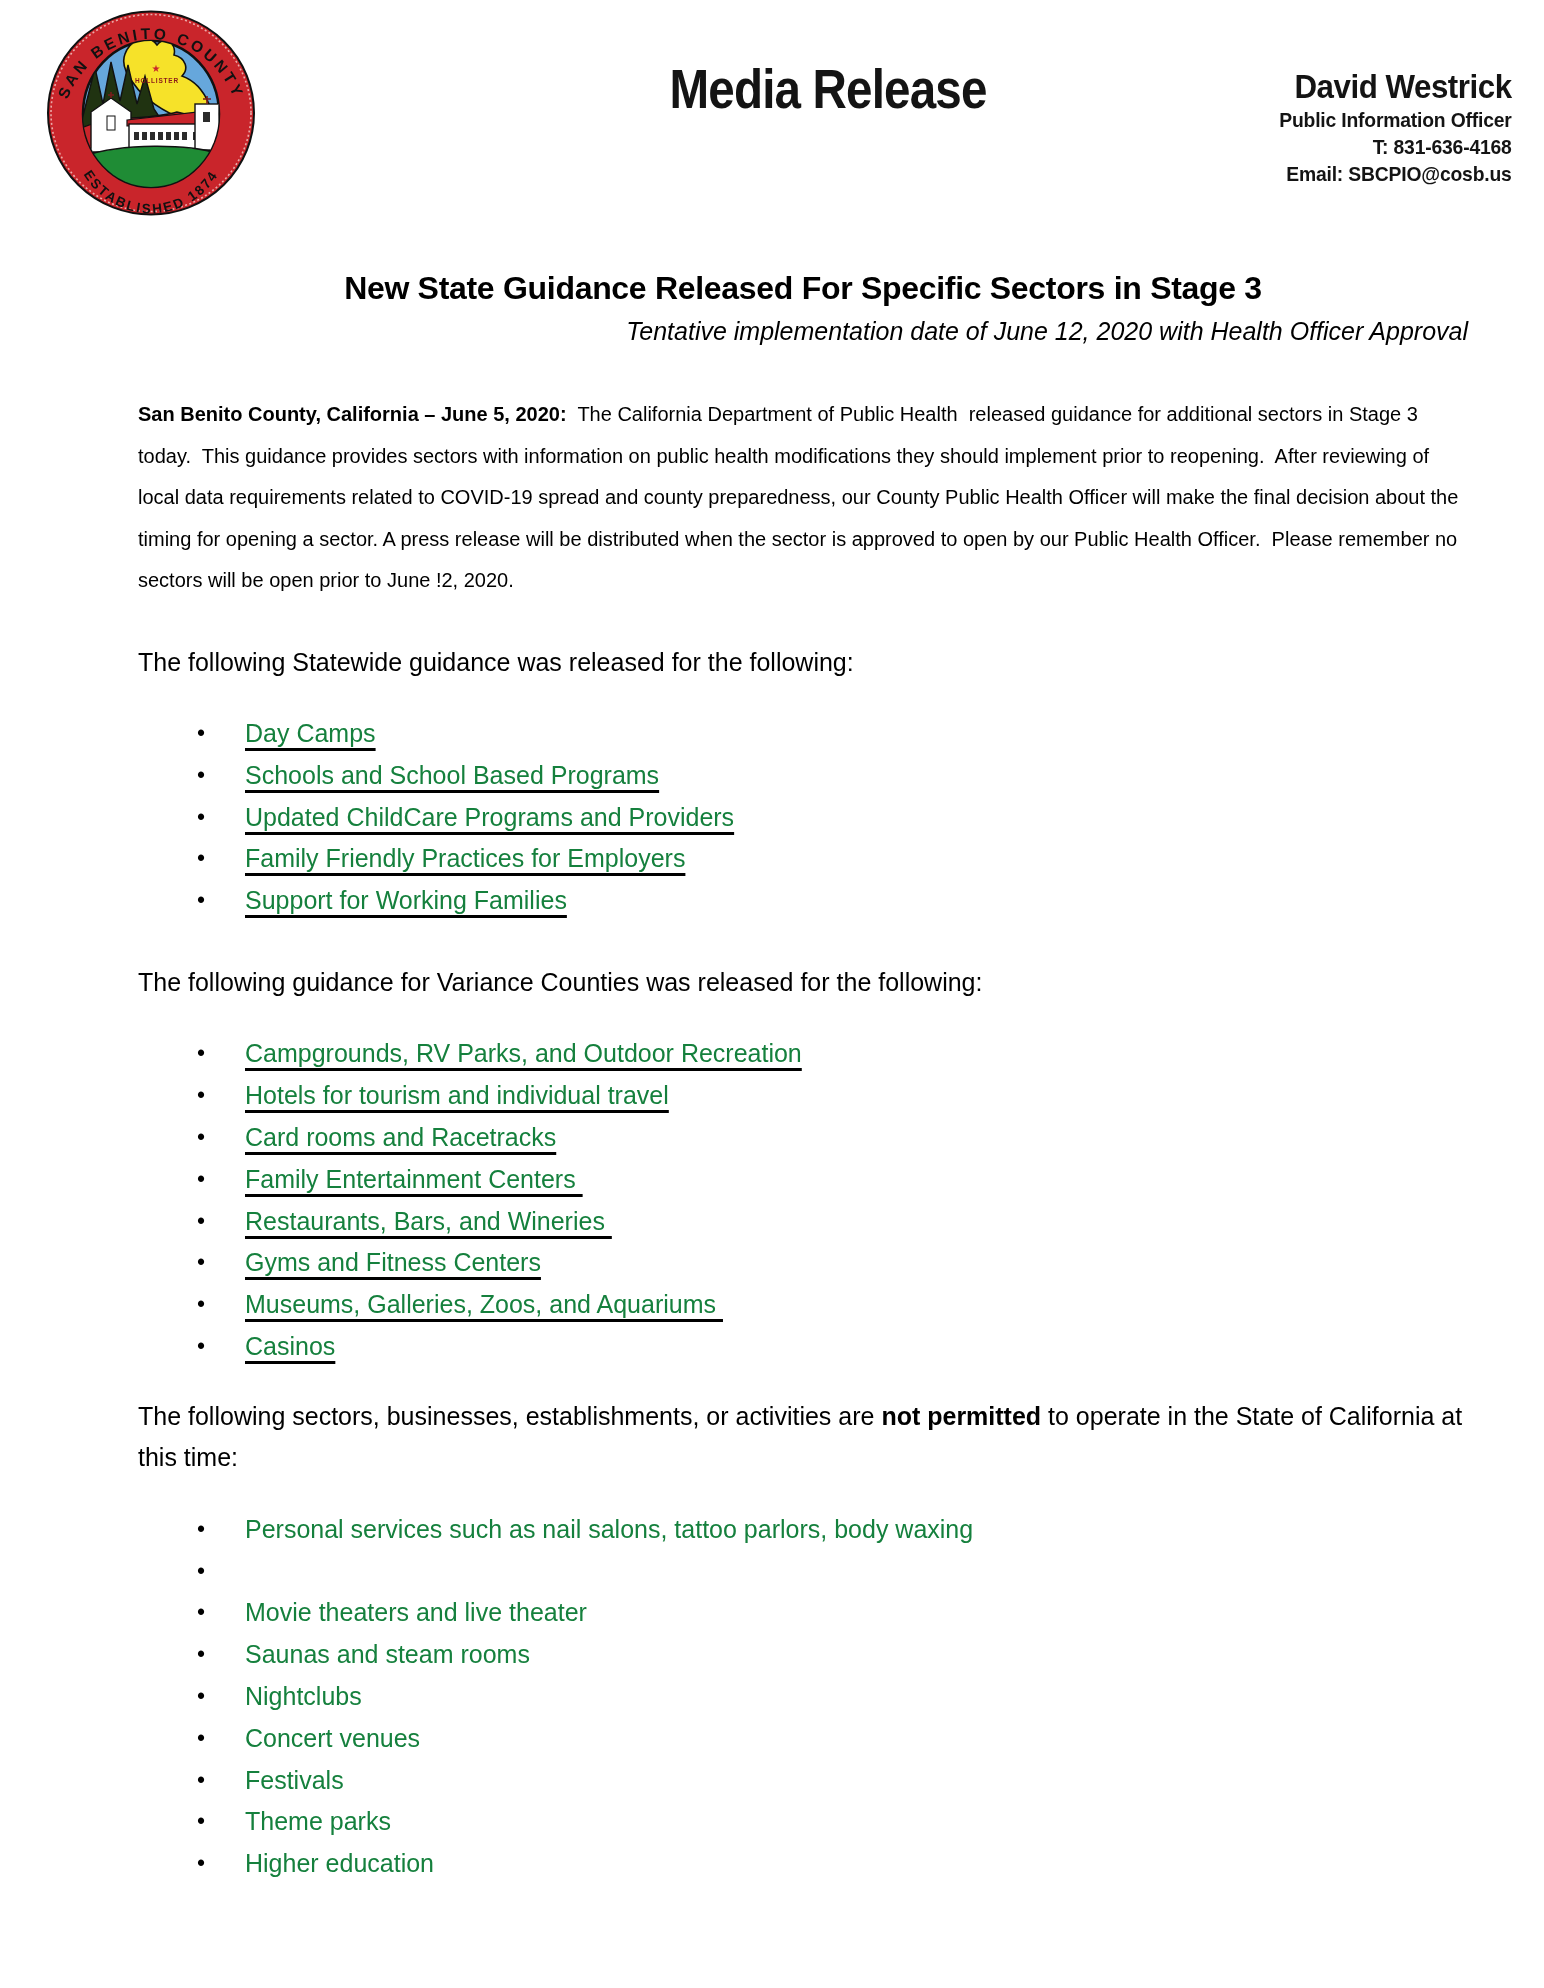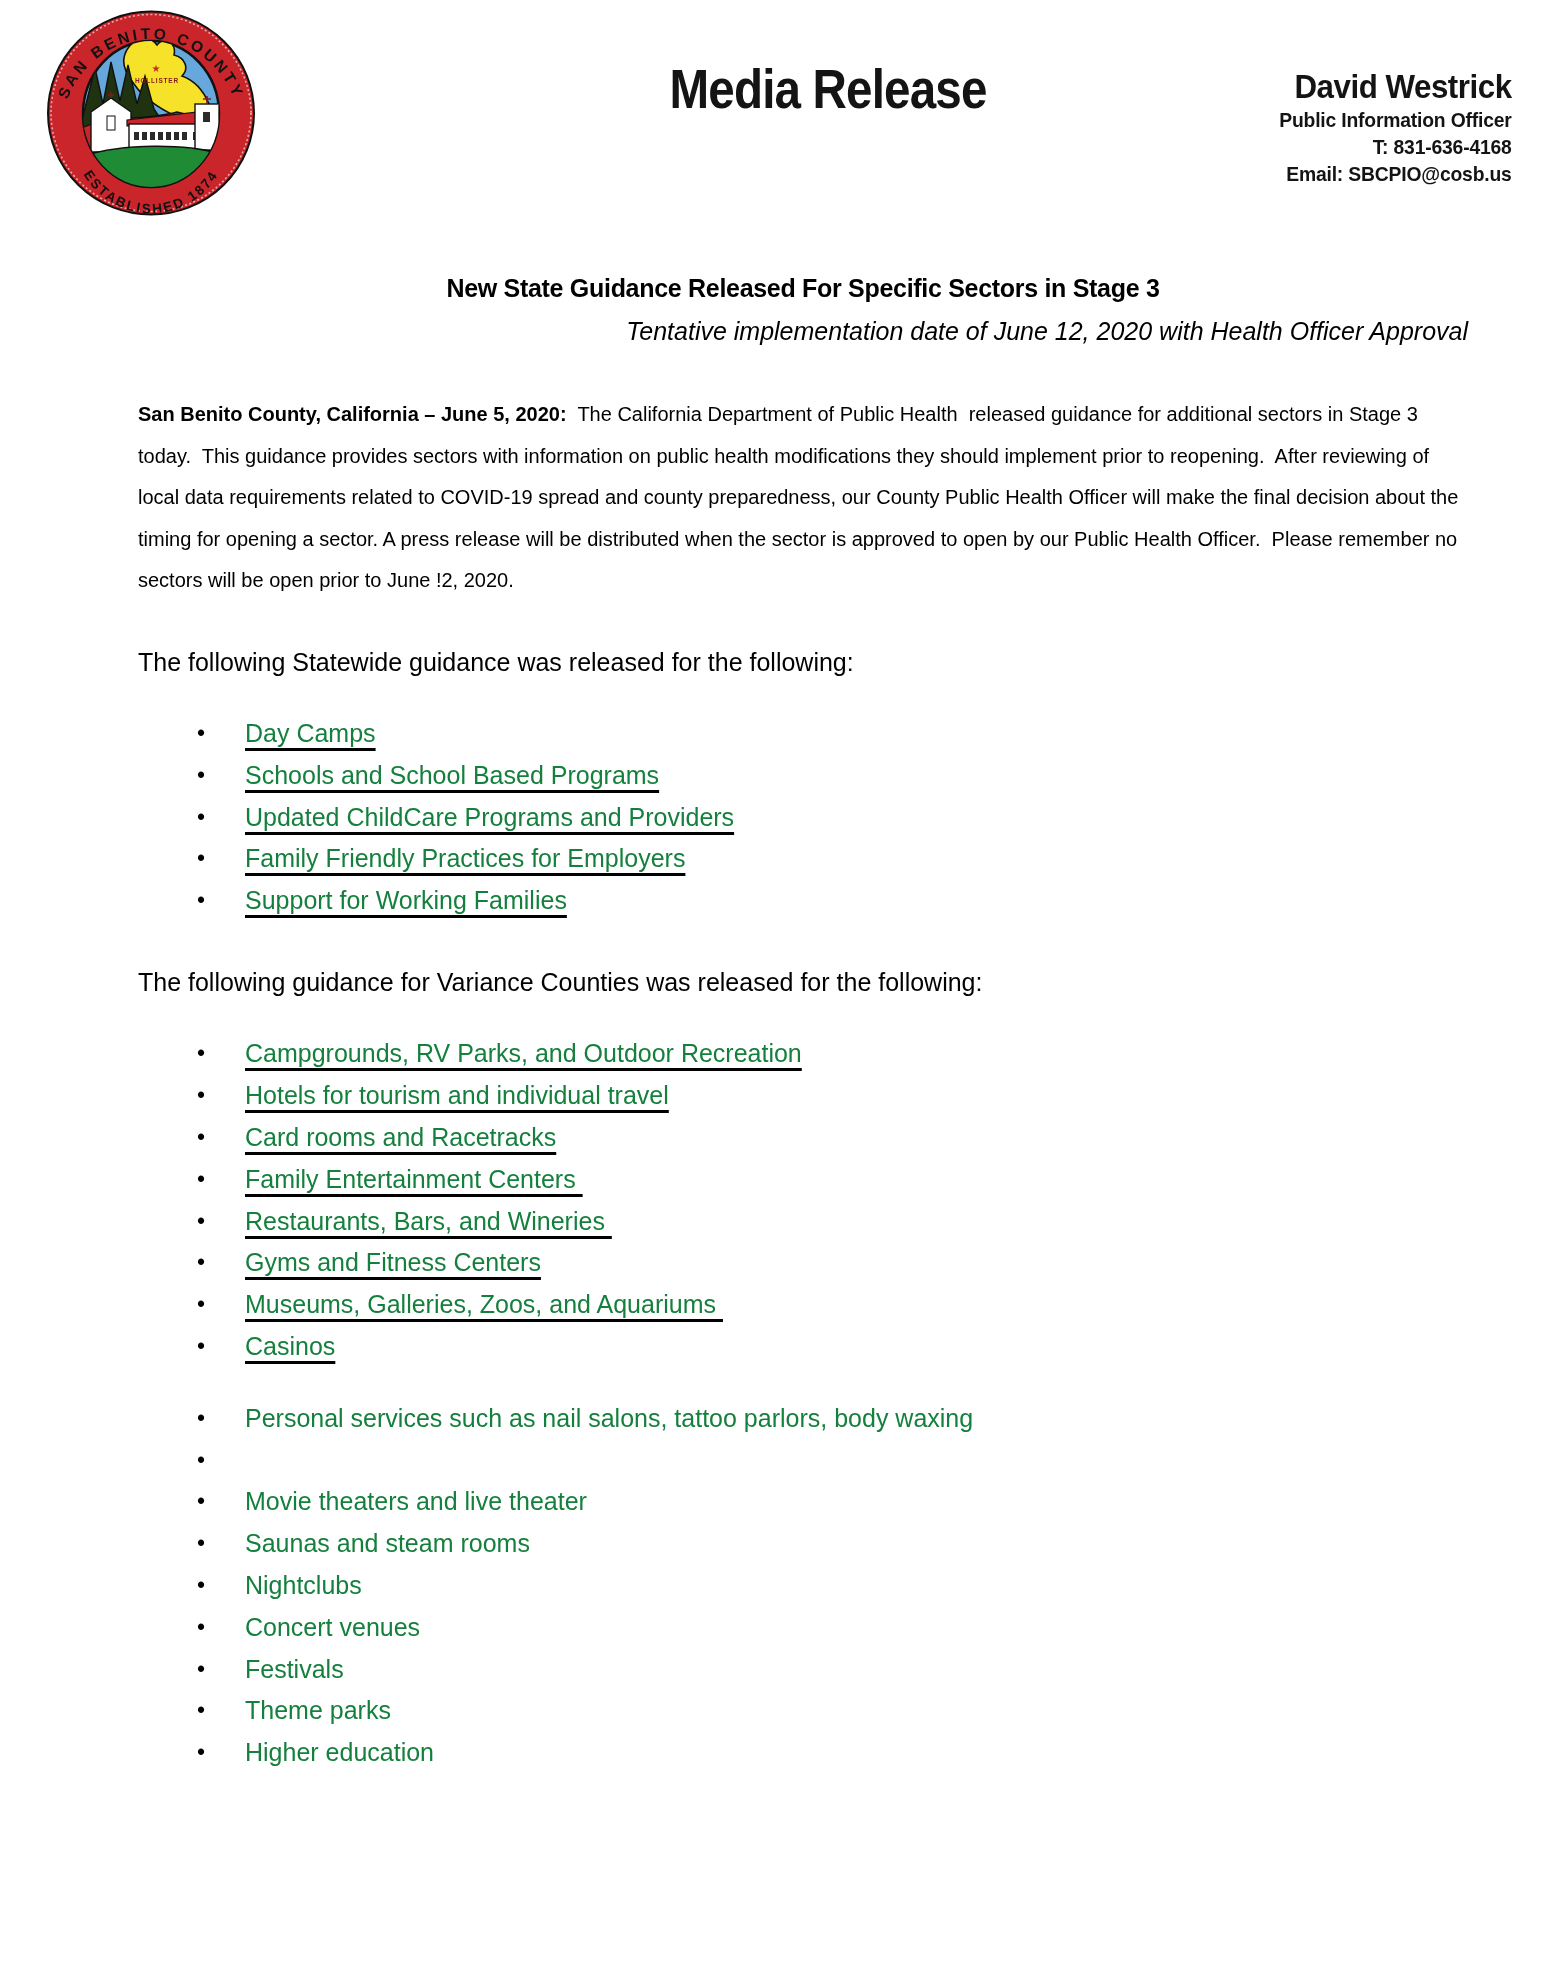--- a/index.html
+++ b/index.html
@@ -19,21 +19,21 @@
   }
   .contact {
     position:absolute; top:66px; right:32px; text-align:right;
     transform:scaleX(0.92); transform-origin:100% 0; color:#141414;
   }
   .contact-name { font-size:34px; font-weight:bold; line-height:40px; letter-spacing:-0.5px; }
   .contact-line { font-size:21px; font-weight:bold; line-height:27px; letter-spacing:-0.2px; }
   
   .doc { position:absolute; left:138px; top:270px; width:1330px; }
   .doc-title {
-    text-align:center; font-size:25px; font-weight:bold; line-height:36px;
+    text-align:center; font-size:32px; font-weight:bold; line-height:36px;
     letter-spacing:-0.3px;
   }
   .doc-subtitle {
     text-align:right; font-size:25px; font-weight:normal; font-style:italic;
     line-height:34px; margin-top:8px;
   }
   .para {
     margin-top:46px; font-size:20px; line-height:41.5px; white-space:pre-wrap;
   }
   .lead-bold { font-weight:bold; }
@@ -194,20 +194,21 @@
       <li>
         <span class="bullet">•</span>
         <span class="li-text linked">Museums, Galleries, Zoos, and Aquariums </span>
         </li>
       <li>
         <span class="bullet">•</span>
         <span class="li-text linked">Casinos</span>
         </li>
     </ul>
 
+    <p class="section-heading tight"><span>The following sectors, businesses, establishments, or activities are </span><span class="inline-bold">not permitted</span><span> to operate in the State of California at this time:</span></p>
 
     <ul class="blist">
       <li>
         <span class="bullet">•</span>
         <span class="li-text">Personal services such as nail salons, tattoo parlors, body waxing</span>
         </li>
       <li>
         <span class="bullet">•</span>
         </li>
       <li>

